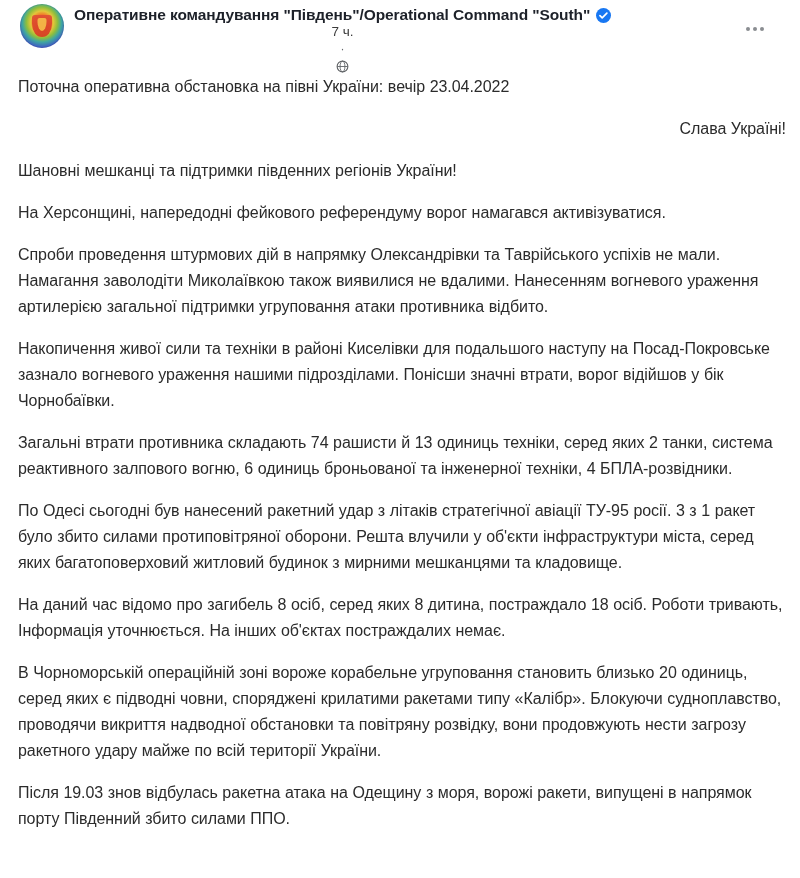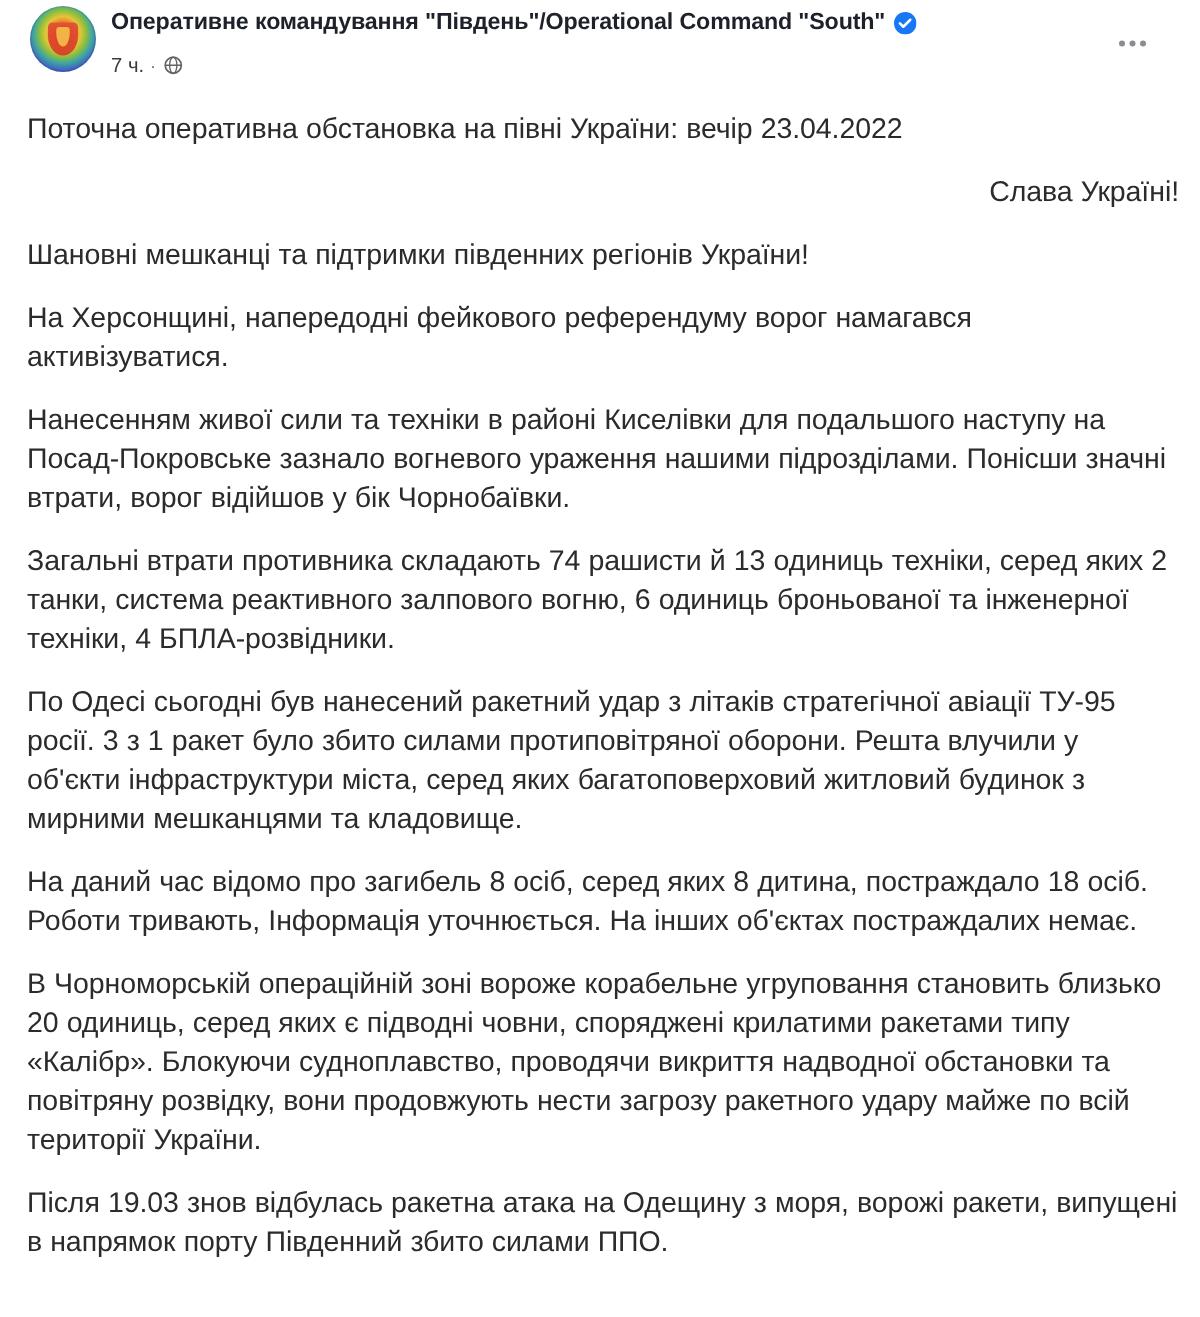--- a/index.html
+++ b/index.html
@@ -92,21 +92,22 @@
     display: inline-flex;
     align-items: center;
     justify-content: center;
   }
   .verified-badge svg { display: block; }
 
   .meta-row {
     display: flex;
     align-items: center;
     gap: 4px;
-    margin-top: 12px;
+    margin-top: 0;
+    flex-direction: column;
   }
   .timestamp {
     font-size: 13.5px;
     color: #3b3b3b;
   }
   .meta-dot {
     font-size: 12px;
     color: #65676b;
     line-height: 1;
   }
@@ -138,21 +139,21 @@
     background: #8a8d91;
     display: block;
   }
 
   
   .post-body {
     padding: 6px 14px 0 18px;
   }
   .post-body p {
     margin: 16px 0 8px 0;
-    font-size: 19px;
+    font-size: 16px;
     line-height: 26px;
     color: #2b2b2b;
     letter-spacing: -0.05px;
     word-spacing: 0.2px;
   }
   .post-body p.tight {
     margin-bottom: 0;
     text-align: right;
   }
 </style>
@@ -197,21 +198,22 @@
       <i></i>
       <i></i>
     </div>
   </div>
 
   <div class="post-body">
     <p>Поточна оперативна обстановка на півні України: вечір 23.04.2022</p>
     <p class="tight">Слава Україні!</p>
     <p>Шановні мешканці та підтримки південних регіонів України!</p>
     <p>На Херсонщині, напередодні фейкового референдуму ворог намагався активізуватися.</p>
-    <p>Нанесенням живої сили та техніки в районі Киселівки для подальшого наступу на Посад-Покровське зазнало вогневого ураження нашими підрозділами. Понісши значні втрати, ворог відійшов у бік Чорнобаївки.</p>
+    <p>Спроби проведення штурмових дій в напрямку Олександрівки та Таврійського успіхів не мали. Намагання заволодіти Миколаївкою також виявилися не вдалими. Нанесенням вогневого ураження артилерією загальної підтримки угруповання атаки противника відбито.</p>
+    <p>Накопичення живої сили та техніки в районі Киселівки для подальшого наступу на Посад-Покровське зазнало вогневого ураження нашими підрозділами. Понісши значні втрати, ворог відійшов у бік Чорнобаївки.</p>
     <p>Загальні втрати противника складають 74 рашисти й 13 одиниць техніки, серед яких 2 танки, система реактивного залпового вогню, 6 одиниць броньованої та інженерної техніки, 4 БПЛА-розвідники.</p>
     <p>По Одесі сьогодні був нанесений ракетний удар з літаків стратегічної авіації ТУ-95 росії. 3 з 1 ракет було збито силами протиповітряної оборони. Решта влучили у об'єкти інфраструктури міста, серед яких багатоповерховий житловий будинок з мирними мешканцями та кладовище.</p>
     <p>На даний час відомо про загибель 8 осіб, серед яких 8 дитина, постраждало 18 осіб. Роботи тривають, Інформація уточнюється. На інших об'єктах постраждалих немає.</p>
     <p>В Чорноморській операційній зоні вороже корабельне угруповання становить близько 20 одиниць, серед яких є підводні човни, споряджені крилатими ракетами типу «Калібр». Блокуючи судноплавство, проводячи викриття надводної обстановки та повітряну розвідку, вони продовжують нести загрозу ракетного удару майже по всій території України.</p>
     <p>Після 19.03 знов відбулась ракетна атака на Одещину з моря, ворожі ракети, випущені в напрямок порту Південний збито силами ППО.</p>
   </div>
 
 </div>
 
 </body></html>

